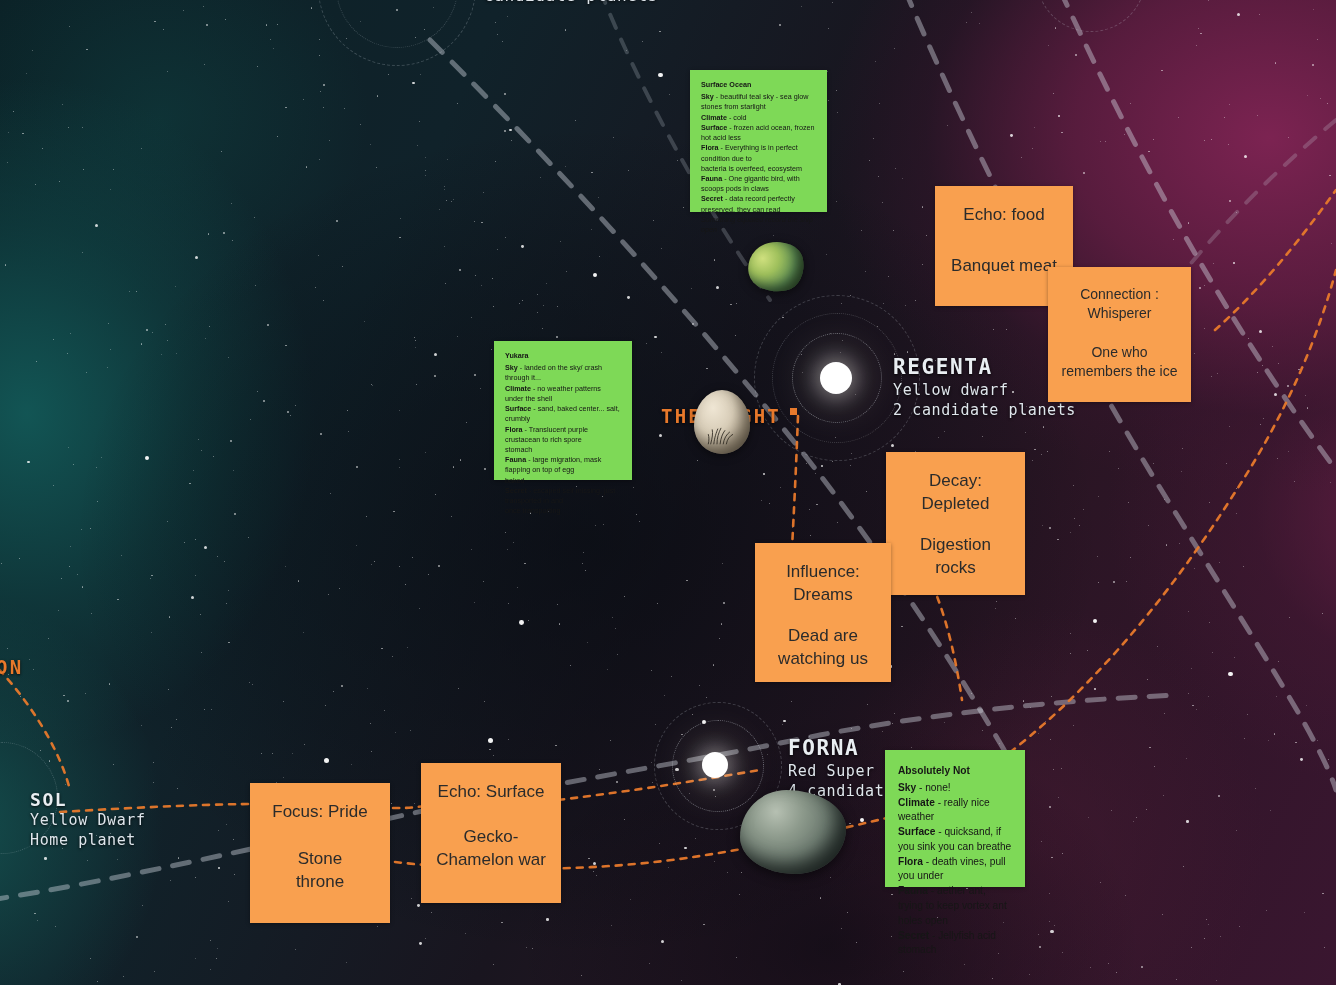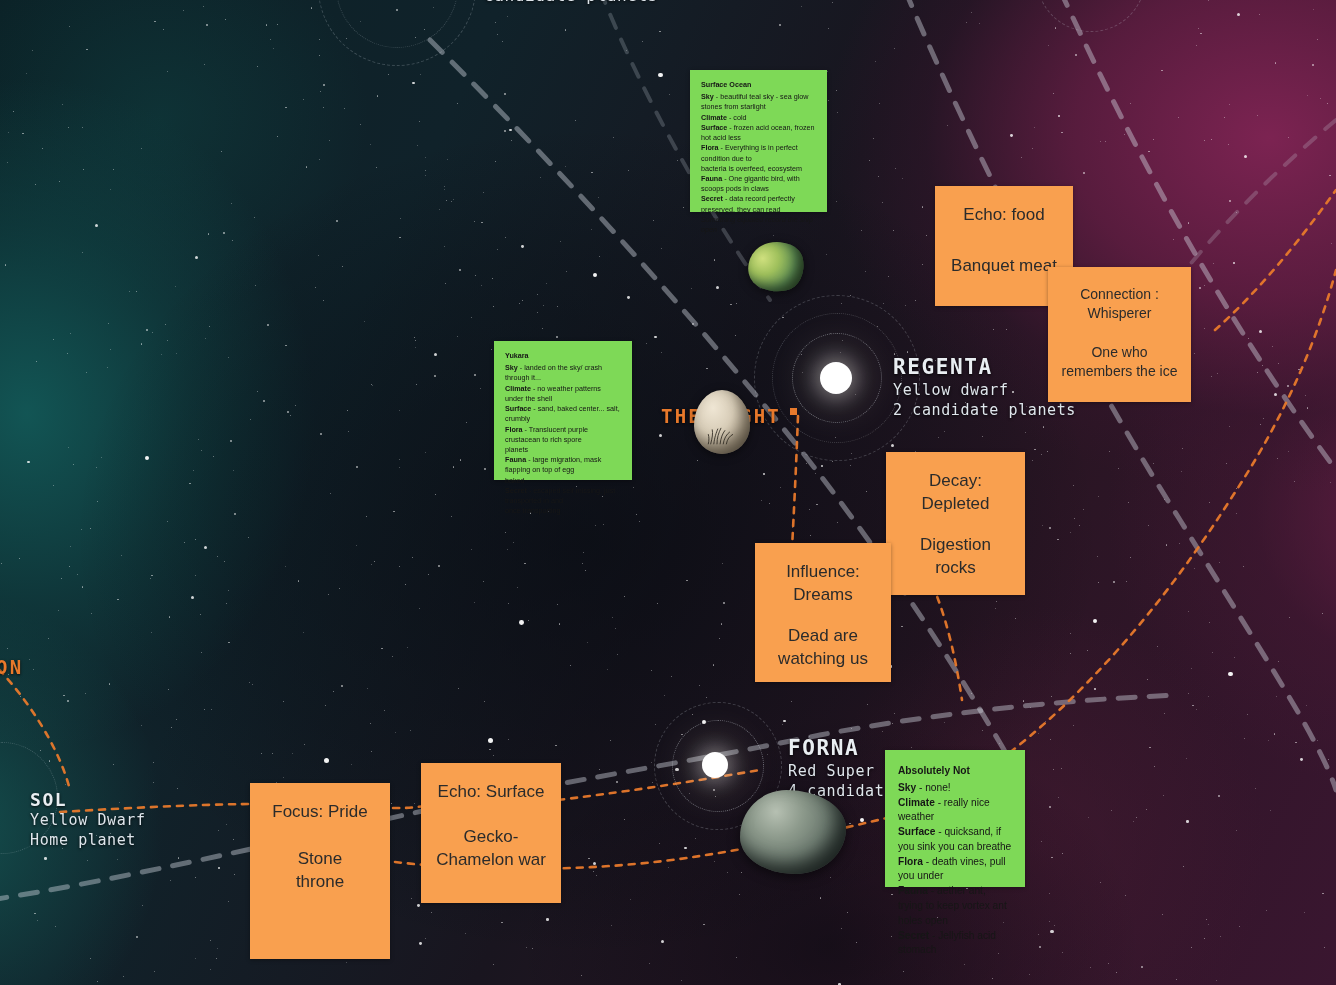--- a/index.html
+++ b/index.html
@@ -1124,21 +1124,21 @@
       </div>
   </div>
 
   <div class="note green" style="left:494px;top:341px;width:138px;height:139px;">
     <span class="title">Yukara</span>
     <div>
         <p><b>Sky</b> - landed on the sky/ crash through it...</p>
         <p><b>Climate</b> - no weather patterns under the shell</p>
         <p><b>Surface</b> - sand, baked center... salt, crumbly</p>
         <p><b>Flora</b> - Translucent purple crustacean to rich spore</p>
-        <p>planets</p>
+        <p>stomach</p>
         <p><b>Fauna</b> - large migration, mask flapping on top of egg</p>
         <p>baked</p>
         <p><b>Secret</b> - escaped self missing, just transported in and</p>
         <p>once transporting</p>
       </div>
   </div>
 
   <div class="note green big" style="left:885px;top:750px;width:140px;height:137px;">
     <span class="title">Absolutely Not</span>
     <div>
@@ -1170,21 +1170,21 @@
 rocks</div>
   </div>
 
   <div class="note orange" style="left:755px;top:543px;width:136px;height:139px;font-size:17px;">
     <div class="l1" style="white-space:pre-line;">Influence:
 Dreams</div>
     <div class="l2" style="white-space:pre-line;margin-top:18px;">Dead are
 watching us</div>
   </div>
 
-  <div class="note orange" style="left:250px;top:783px;width:140px;height:176px;font-size:17px;text-align:center;">
+  <div class="note orange" style="left:250px;top:783px;width:140px;height:140px;font-size:17px;text-align:center;">
     <div class="l1">Focus: Pride</div>
     <div class="l2" style="white-space:pre-line;margin-top:24px;">Stone
 throne</div>
   </div>
 
   <div class="note orange" style="left:421px;top:763px;width:140px;height:140px;font-size:17px;">
     <div class="l1">Echo: Surface</div>
     <div class="l2" style="white-space:pre-line;margin-top:22px;">Gecko-
 Chamelon war</div>
   </div>

